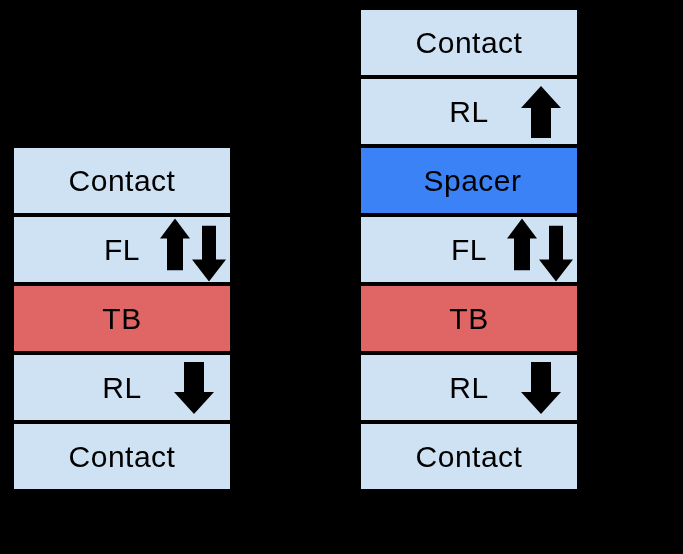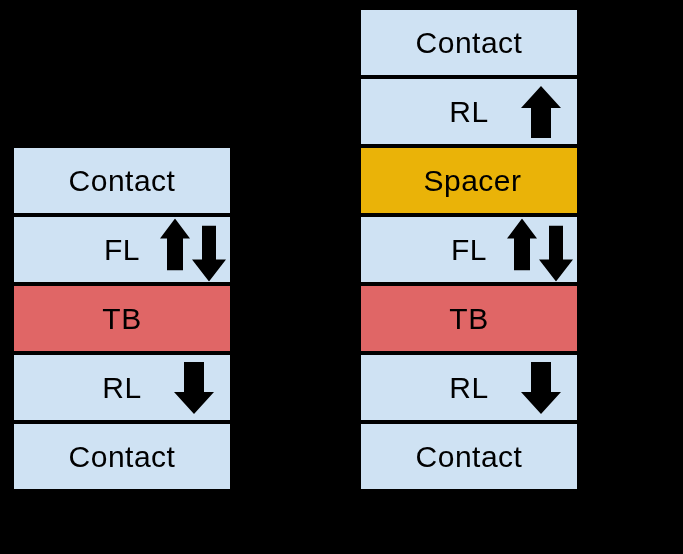--- a/index.html
+++ b/index.html
@@ -90,21 +90,21 @@
         <span class="layer-label">Contact</span>
       </div>
       <div class="layer" style="background: rgb(207, 226, 243);">
         <span class="layer-label">RL</span>
         <span class="arrows single">
           <svg width="40" height="52" viewBox="0 0 40 52">
             <polygon points="20,0 40,22 30,22 30,52 10,52 10,22 0,22" fill="#000000"></polygon>
           </svg>
         </span>
       </div>
-      <div class="layer" style="background: #eab308; padding-left: 7px;">
+      <div class="layer" style="background: #3b82f6; padding-left: 7px;">
         <span class="layer-label">Spacer</span>
       </div>
       <div class="layer" style="background: rgb(207, 226, 243);">
         <span class="layer-label">FL</span>
         <span class="arrows pair">
           <svg width="30" height="52" viewBox="0 0 30 52">
             <polygon points="15,0 30,20 23,20 23,52 7,52 7,20 0,20" fill="#000000"></polygon>
           </svg>
           <svg width="34" height="56" viewBox="0 0 34 56" style="margin-top: 7px;">
             <polygon points="17,56 0,34 10,34 10,0 24,0 24,34 34,34" fill="#000000"></polygon>

